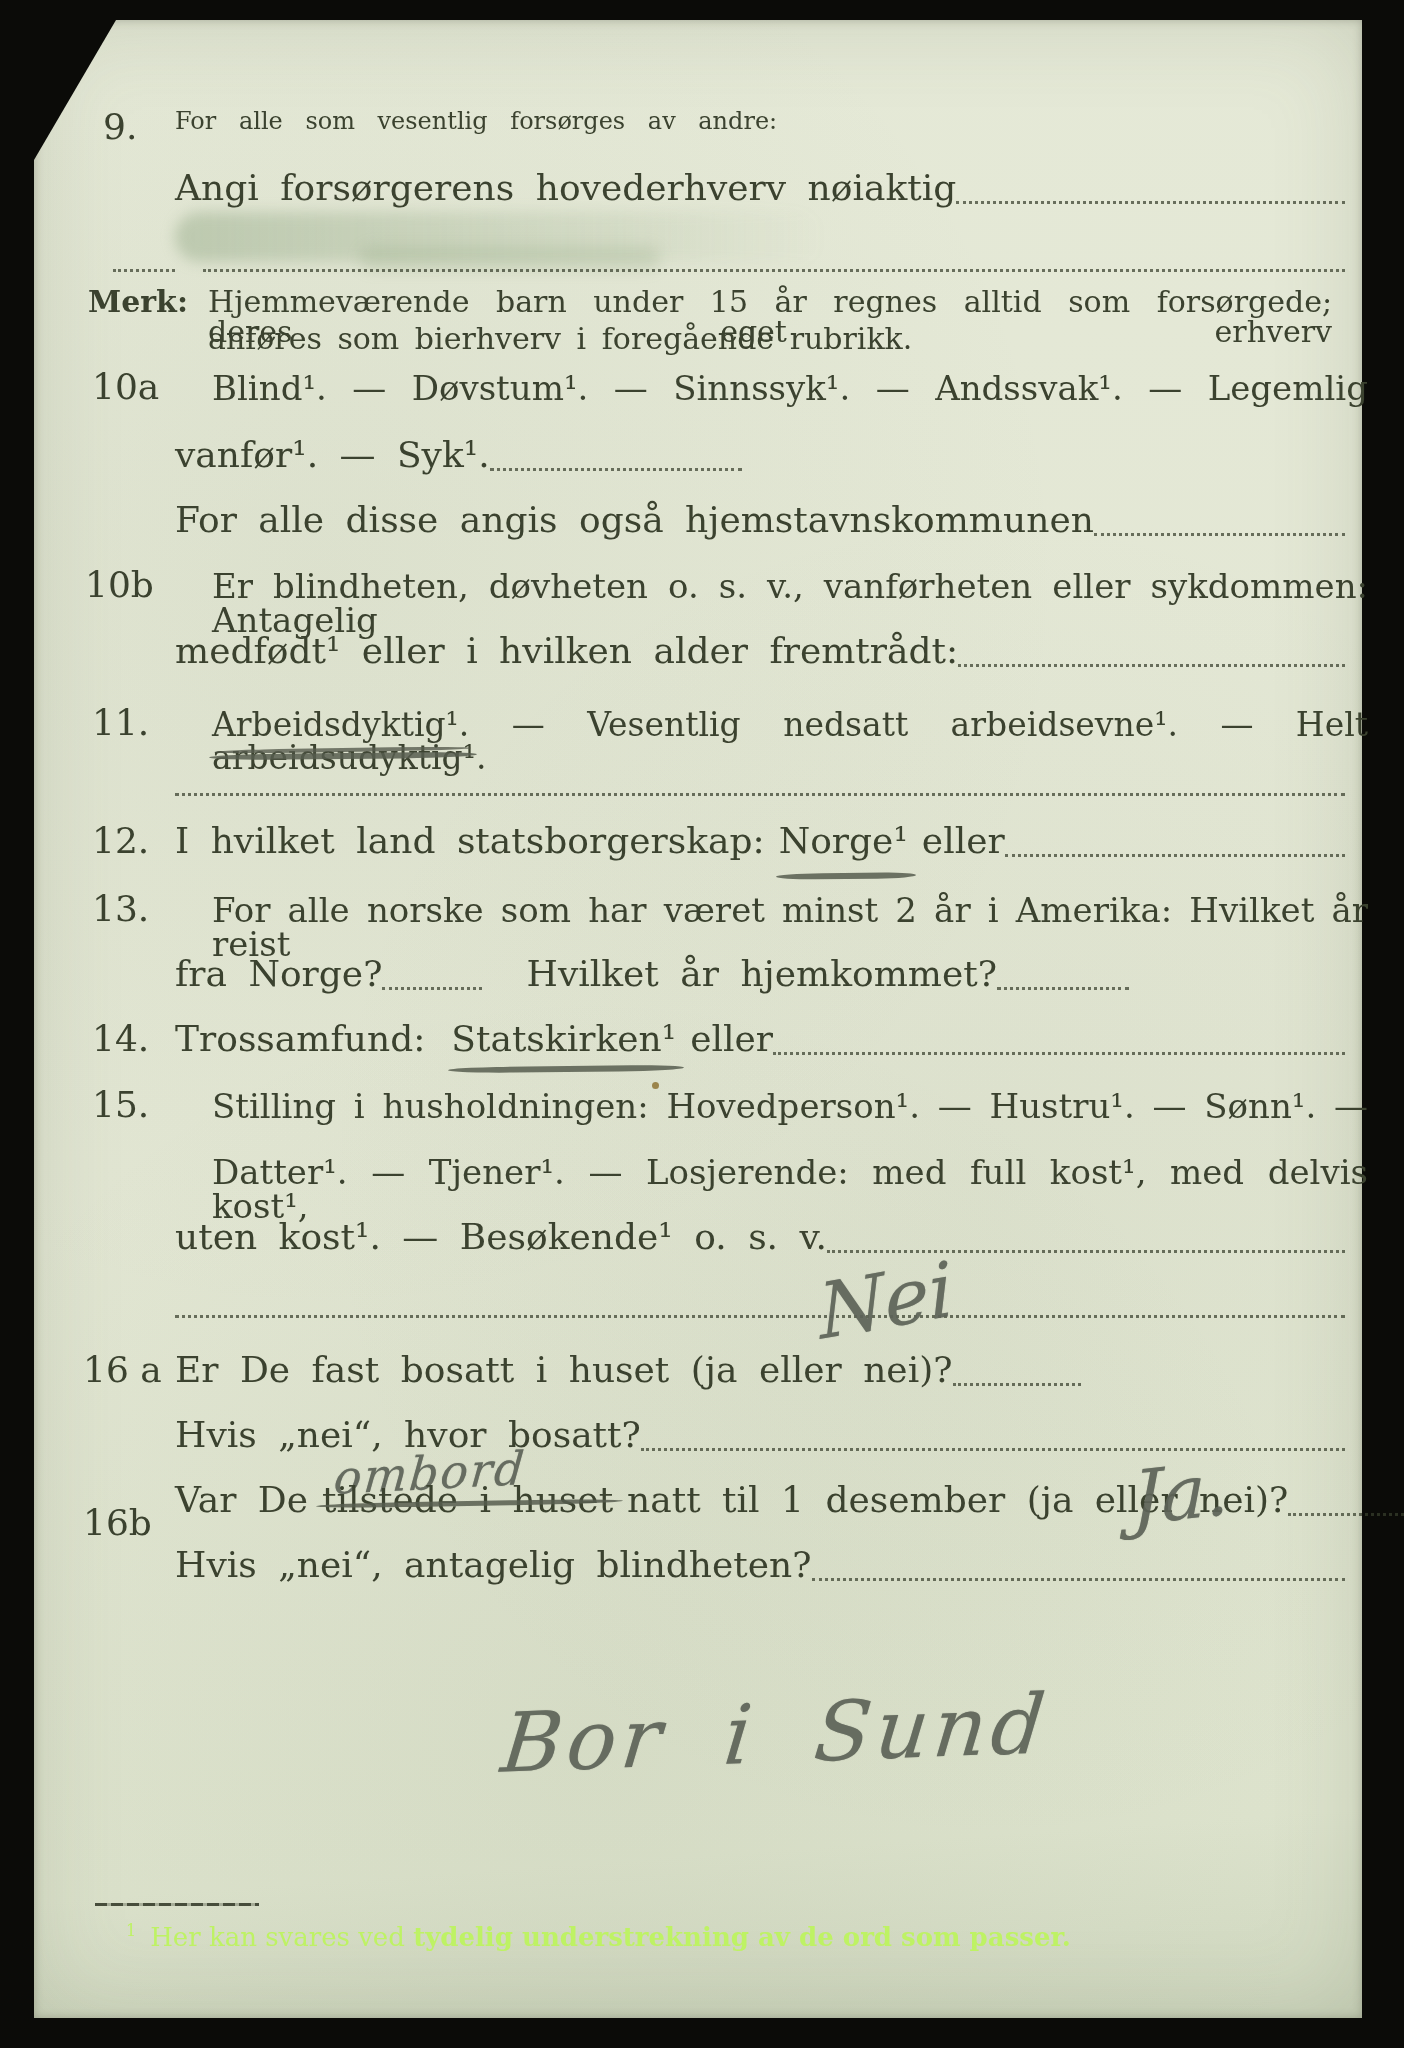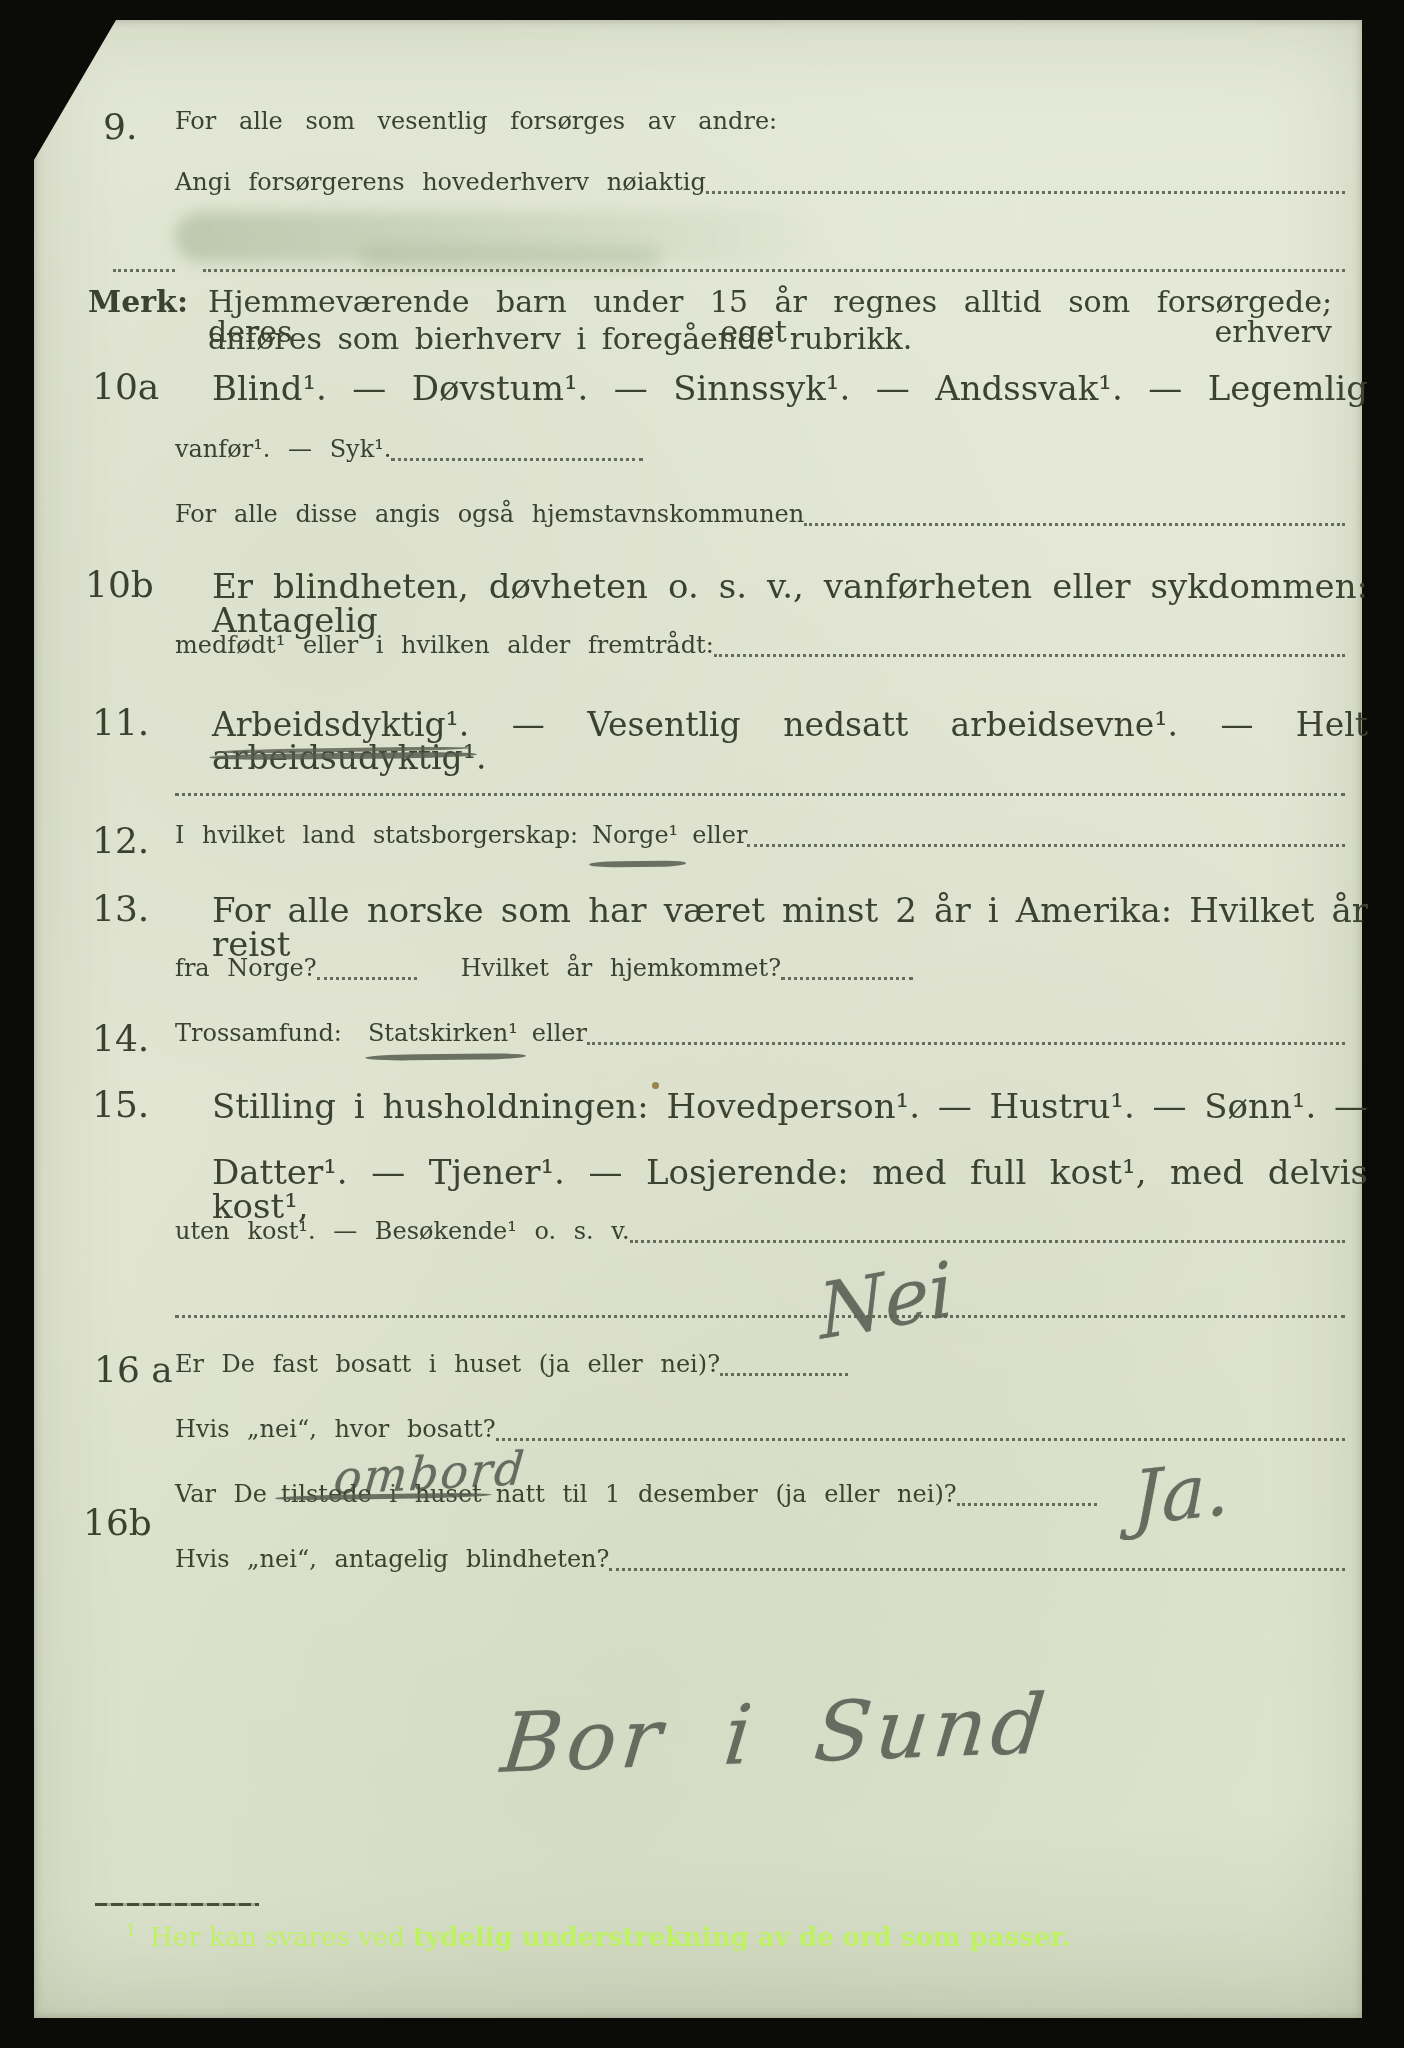--- a/index.html
+++ b/index.html
@@ -19,21 +19,21 @@
          background:linear-gradient(90deg,rgba(120,148,108,.34),rgba(120,148,108,.12) 70%,transparent);}
   .bleed2{left:360px;top:246px;width:300px;height:24px;background:rgba(120,148,108,.18);}
   .speck{position:absolute;left:652px;top:1082px;width:7px;height:7px;border-radius:50%;
          background:#8a6d2a;opacity:.8;}
 
   .line,.row,.jline,.qnum{color:#3b422f;line-height:1;}
   .line{position:absolute;font-size:24px;white-space:nowrap;word-spacing:10px;}
   .qnum{position:absolute;font-size:36px;white-space:nowrap;}
   .jline{position:absolute;left:175px;width:1156px;font-size:34px;
          text-align:justify;text-align-last:justify;word-spacing:3px;margin-left:37px;}
-  .row{position:absolute;display:flex;align-items:baseline;font-size:24px;}
+  .row{position:absolute;display:flex;align-items:baseline;font-size:36px;}
   .row .t{white-space:nowrap;word-spacing:10px;}
   .row .t + .t{margin-left:14px;}
   .leader{height:0;border-bottom:3px dotted rgba(56,62,44,.72);transform:translateY(4px);}
   .fill{flex:1;}
   .dotrule{position:absolute;height:0;border-bottom:3px dotted rgba(56,62,44,.72);}
 
   .merk-label{font-weight:bold;font-size:30px;}
   .merk-line{font-size:30px;word-spacing:6px;}
   .mjust{left:208px;width:1124px;text-align:justify;text-align-last:justify;white-space:normal;}
 
@@ -138,21 +138,21 @@
   <div class="jline" style="top:1089px;">Stilling i husholdningen: Hovedperson¹. — Hustru¹. — Sønn¹. —</div>
   <div class="jline" style="top:1155px;">Datter¹. — Tjener¹. — Losjerende: med full kost¹, med delvis kost¹,</div>
   <div class="row" style="top:1219px;left:175px;right:59px;">
     <span class="t">uten kost¹. — Besøkende¹ o. s. v.</span>
     <span class="leader fill"></span>
   </div>
   <div class="dotrule" style="top:1315px;left:175px;width:1170px;"></div>
 
   <div class="hand hand-nei" style="top:1256px;left:818px;">Nei</div>
 
-  <div class="qnum" style="top:1352px;left:94px;">16 a</div>
+  <div class="qnum" style="top:1352px;left:83px;">16 a</div>
   <div class="row" style="top:1352px;left:175px;">
     <span class="t">Er De fast bosatt i huset (ja eller nei)?</span>
     <span class="leader" style="width:128px;"></span>
   </div>
   <div class="row" style="top:1417px;left:175px;right:59px;">
     <span class="t">Hvis „nei“, hvor bosatt?</span>
     <span class="leader fill"></span>
   </div>
 
   <div class="hand hand-ombord" style="top:1446px;left:334px;">ombord</div>

